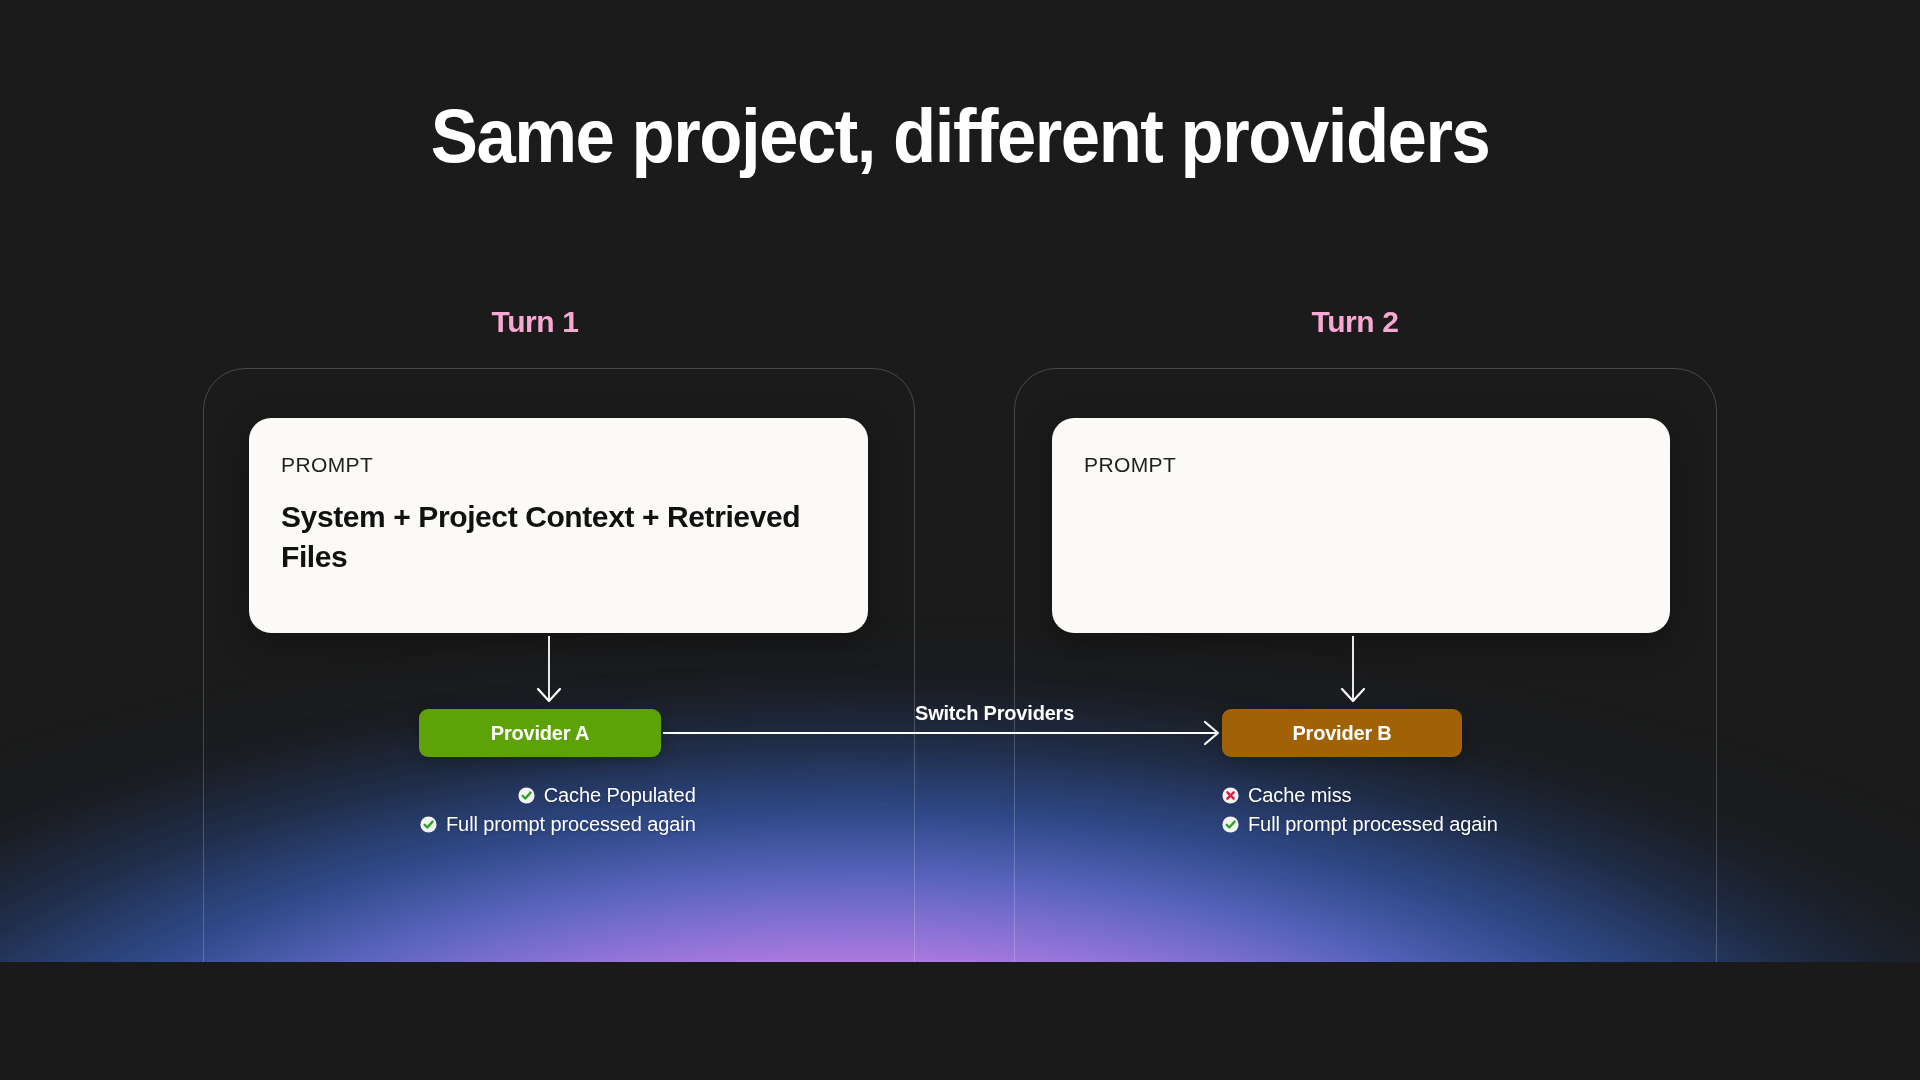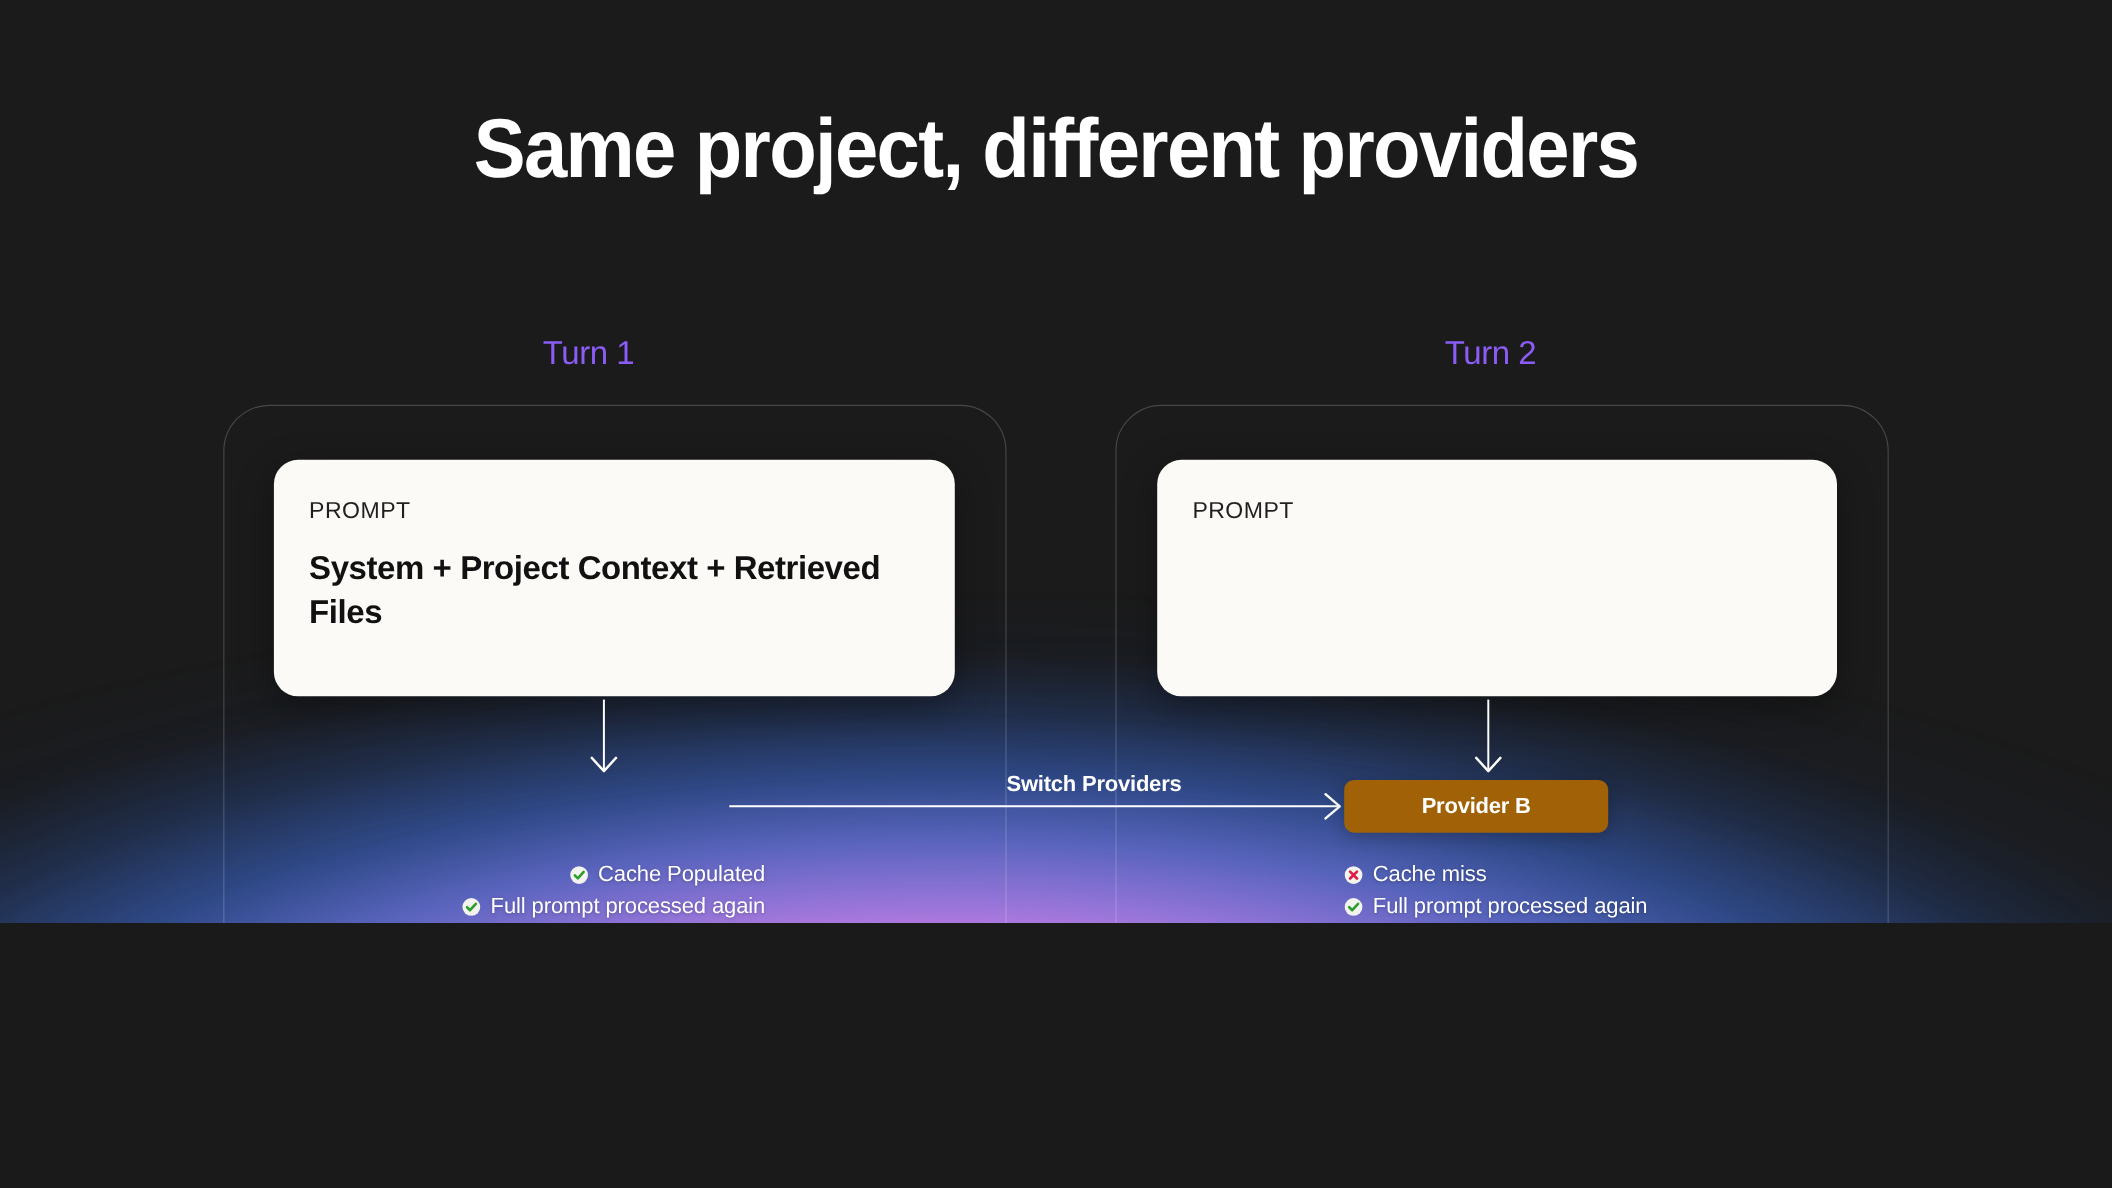--- a/index.html
+++ b/index.html
@@ -6,21 +6,21 @@
 
   html, body {
     width:1920px; height:1080px;
     overflow:hidden;
     background:#1a1a1a;
     font-family:"Liberation Sans","DejaVu Sans",sans-serif;
   }
 
   #stage {
     position:relative;
-    width:1920px; height:839px;
+    width:1920px; height:962px;
     background:#1b1b1b;
     overflow:hidden;
   }
 
   
   .bg-glow {
     position:absolute;
     left:-8%; top:26%;
     width:116%; height:100%;
     background:
@@ -67,23 +67,23 @@
     font-weight:700;
     letter-spacing:-1.6px;
     line-height:1;
     font-stretch:condensed;
     transform:scaleX(0.93);
   }
 
   
   .turn-label {
     position:absolute;
-    color:#8b5cf6;
+    color:#f9a8d4;
     font-size:30px;
-    font-weight:400;
+    font-weight:700;
     letter-spacing:-0.4px;
     text-align:center;
     white-space:nowrap;
   }
   #turn1-label { left:455px; top:305px; width:160px; }
   #turn2-label { left:1275px; top:305px; width:160px; }
 
   
   .turn-panel {
     position:absolute;
@@ -221,20 +221,23 @@
     </g>
 
     <g>
       <line x1="663" y1="733" x2="1217" y2="733" stroke="#ffffff" stroke-width="1.8"></line>
       <polyline points="1205,722 1218,733 1205,744" fill="none" stroke="#ffffff" stroke-width="2.2" stroke-linecap="round" stroke-linejoin="round"></polyline>
     </g>
   </svg>
 
   <div id="switch-label">Switch Providers</div>
 
+  <div class="provider-pill" id="provider-a">
+    <span>Provider A</span>
+  </div>
   <div class="provider-pill" id="provider-b">
     <span>Provider B</span>
   </div>
 
   <div class="status-list" id="status-a">
     <div class="status-row">
       <svg class="status-icon" viewBox="0 0 20 20">
         <circle cx="10" cy="10" r="9.5" fill="#f3f3ef"></circle>
         <path d="M5.4 10.3 L8.6 13.5 L14.8 6.6" fill="none" stroke="#2e9e2e" stroke-width="2.8" stroke-linecap="round" stroke-linejoin="round"></path>
       </svg>

